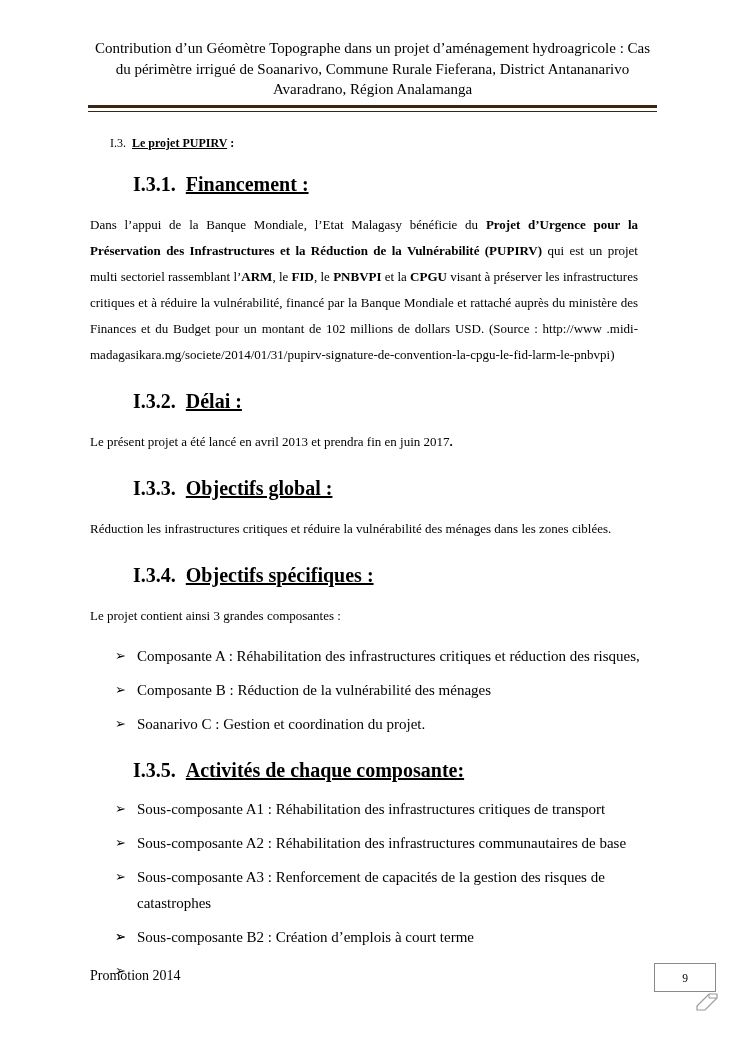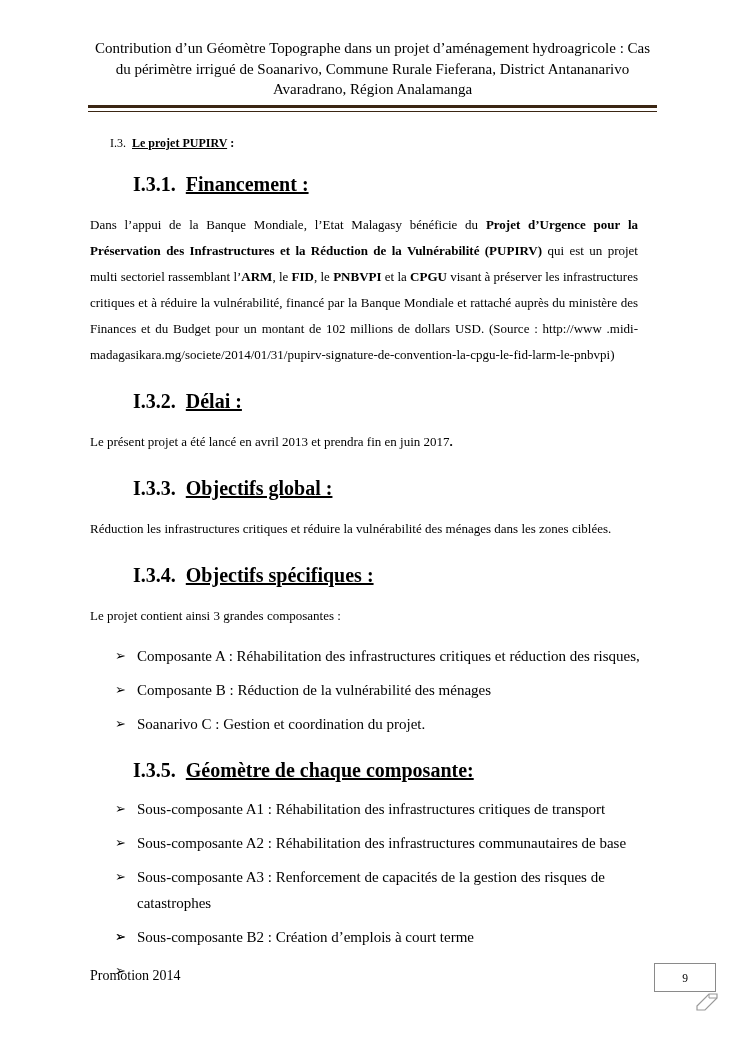--- a/index.html
+++ b/index.html
@@ -133,21 +133,21 @@
 
     <p class="body-text">Le projet contient ainsi 3 grandes composantes :</p>
 
     <ul class="arrow-list">
       <li><span class="bullet">➢</span><span>Composante A : Réhabilitation des infrastructures critiques et réduction des risques,</span></li>
       <li><span class="bullet">➢</span><span>Composante B : Réduction de la vulnérabilité des ménages</span></li>
       <li><span class="bullet">➢</span><span>Soanarivo C : Gestion et coordination du projet.</span></li>
     </ul>
 
     <div class="subheading">
-      <span class="h-number">I.3.5.</span><span class="h-title">Géomètre de chaque composante:</span>
+      <span class="h-number">I.3.5.</span><span class="h-title">Activités de chaque composante:</span>
     </div>
 
     <ul class="arrow-list">
       <li><span class="bullet">➢</span><span>Sous-composante A1 : Réhabilitation des infrastructures critiques de transport</span></li>
       <li><span class="bullet">➢</span><span>Sous-composante A2 : Réhabilitation des infrastructures communautaires de base</span></li>
       <li><span class="bullet">➢</span><span>Sous-composante A3 : Renforcement de capacités de la gestion des risques de catastrophes</span></li>
       <li><span class="bullet">➢</span></li>
       <li><span class="bullet">➢</span><span>Sous-composante B2 : Création d’emplois à court terme</span></li>
       <li><span class="bullet">➢</span></li>
     </ul>

